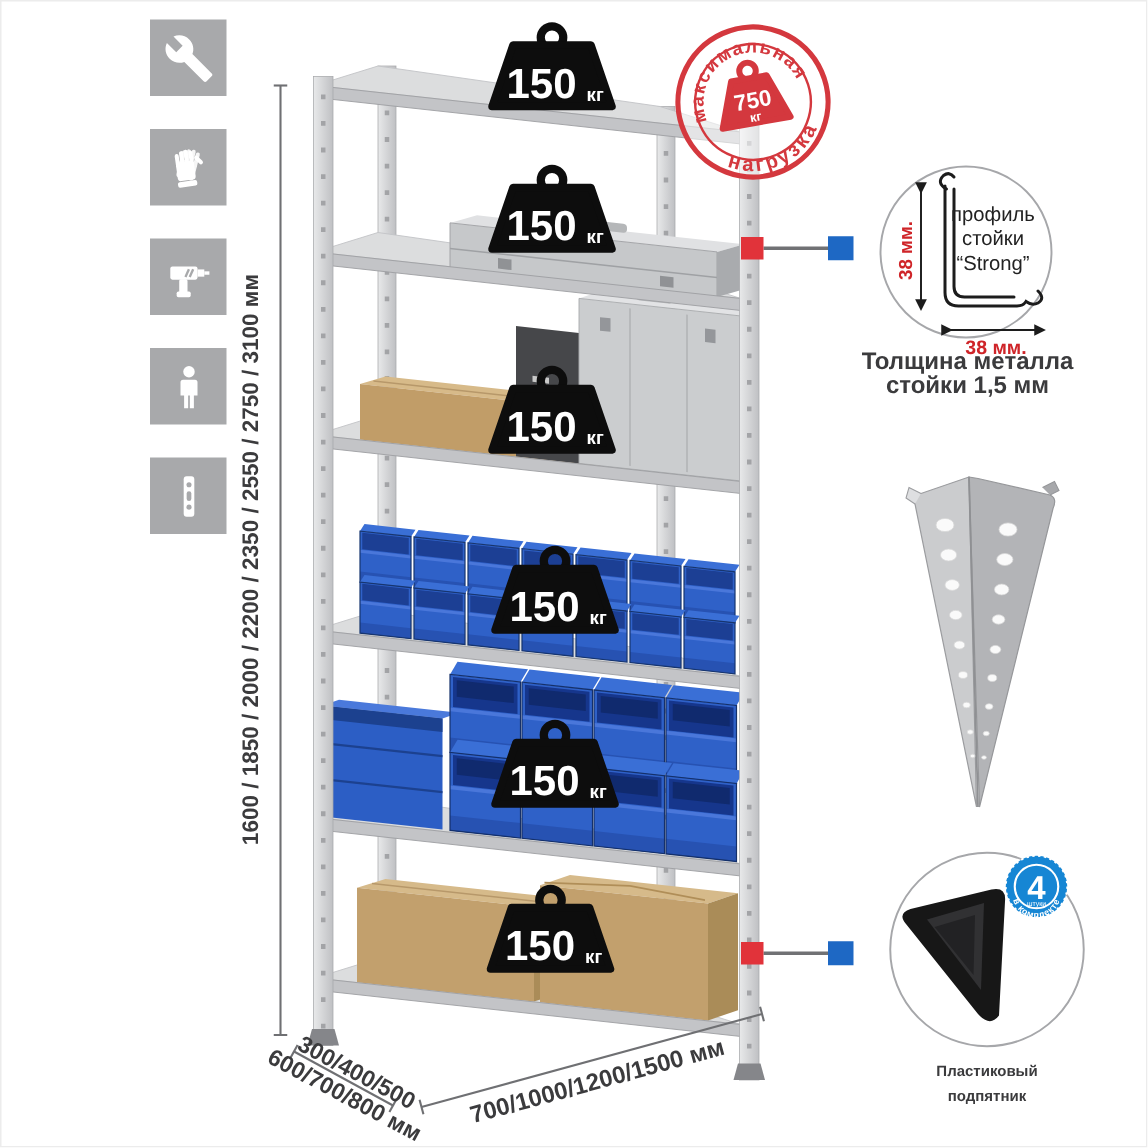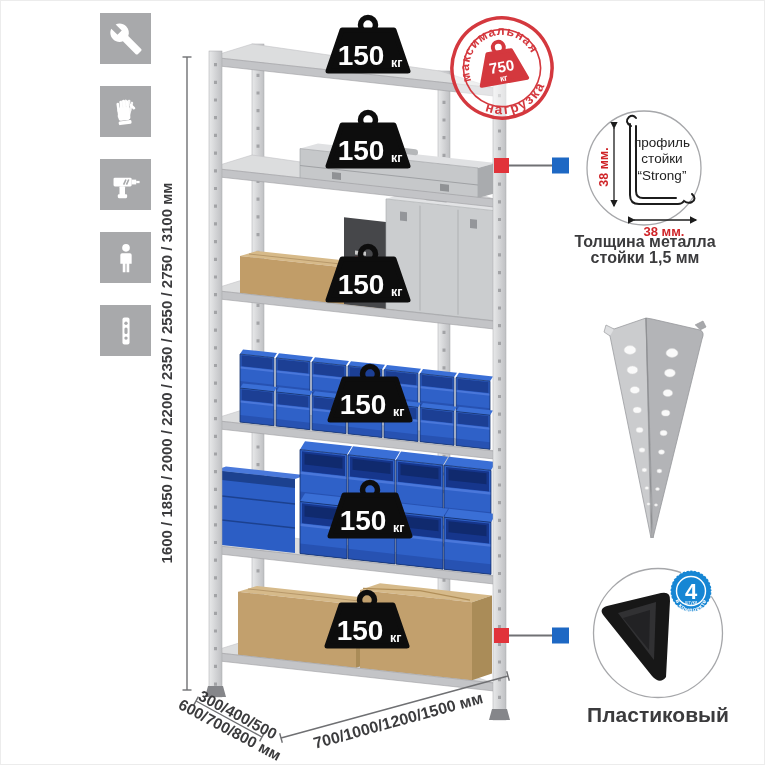--- a/index.html
+++ b/index.html
@@ -6,21 +6,21 @@
   body{width:765px;height:765px;position:relative;background:#fff;overflow:hidden;
        font-family:"Liberation Sans","DejaVu Sans",sans-serif;}
   .page{position:absolute;inset:0;border:1px solid #ececec;box-sizing:border-box;}
   .tile{position:absolute;left:100px;width:51px;height:51px;background:#a8a9ab;
         display:flex;align-items:center;justify-content:center;}
   .tile svg{width:34px;height:34px;}
   svg{font-family:"Liberation Sans","DejaVu Sans",sans-serif;}
   #scene{position:absolute;left:0;top:0;}
   .cap{position:absolute;text-align:center;color:#3b3b3d;font-weight:600;}
   #profileCap{left:570px;top:234px;width:150px;font-size:16px;line-height:15.5px;}
-  #footCap{left:574px;top:706px;width:168px;font-size:21px;line-height:17px;}
+  #footCap{left:574px;top:706px;width:168px;font-size:10px;line-height:17px;}
 </style>
 </head>
 <body>
 
 <div class="page"></div>
 
 <div class="tile" style="top:13px">
   <svg viewBox="0 0 24 24">
     <path fill="#fff" d="M22.7 19l-9.1-9.1c.9-2.3.4-5-1.5-6.9-2-2-5-2.4-7.4-1.3L9 6 6 9 1.6 4.7C.4 7.1.9 10.1 2.9 12.1c1.9 1.9 4.6 2.4 6.9 1.5l9.1 9.1c.4.4 1 .4 1.4 0l2.3-2.3c.5-.4.5-1.1.1-1.4z"></path>
   </svg>
@@ -375,13 +375,14 @@
   </g>
   <text transform="rotate(-15.3 398 720)" x="398" y="726" text-anchor="middle" font-size="16" font-weight="600" fill="#3b3b3d">700/1000/1200/1500 мм</text>
 </svg>
 
 <div id="profileCap" class="cap">
   <div>Толщина металла</div>
   <div>стойки 1,5 мм</div>
 </div>
 <div id="footCap" class="cap">
   <div>Пластиковый</div>
+  <div>подпятник</div>
 </div>
 
 </body></html>

